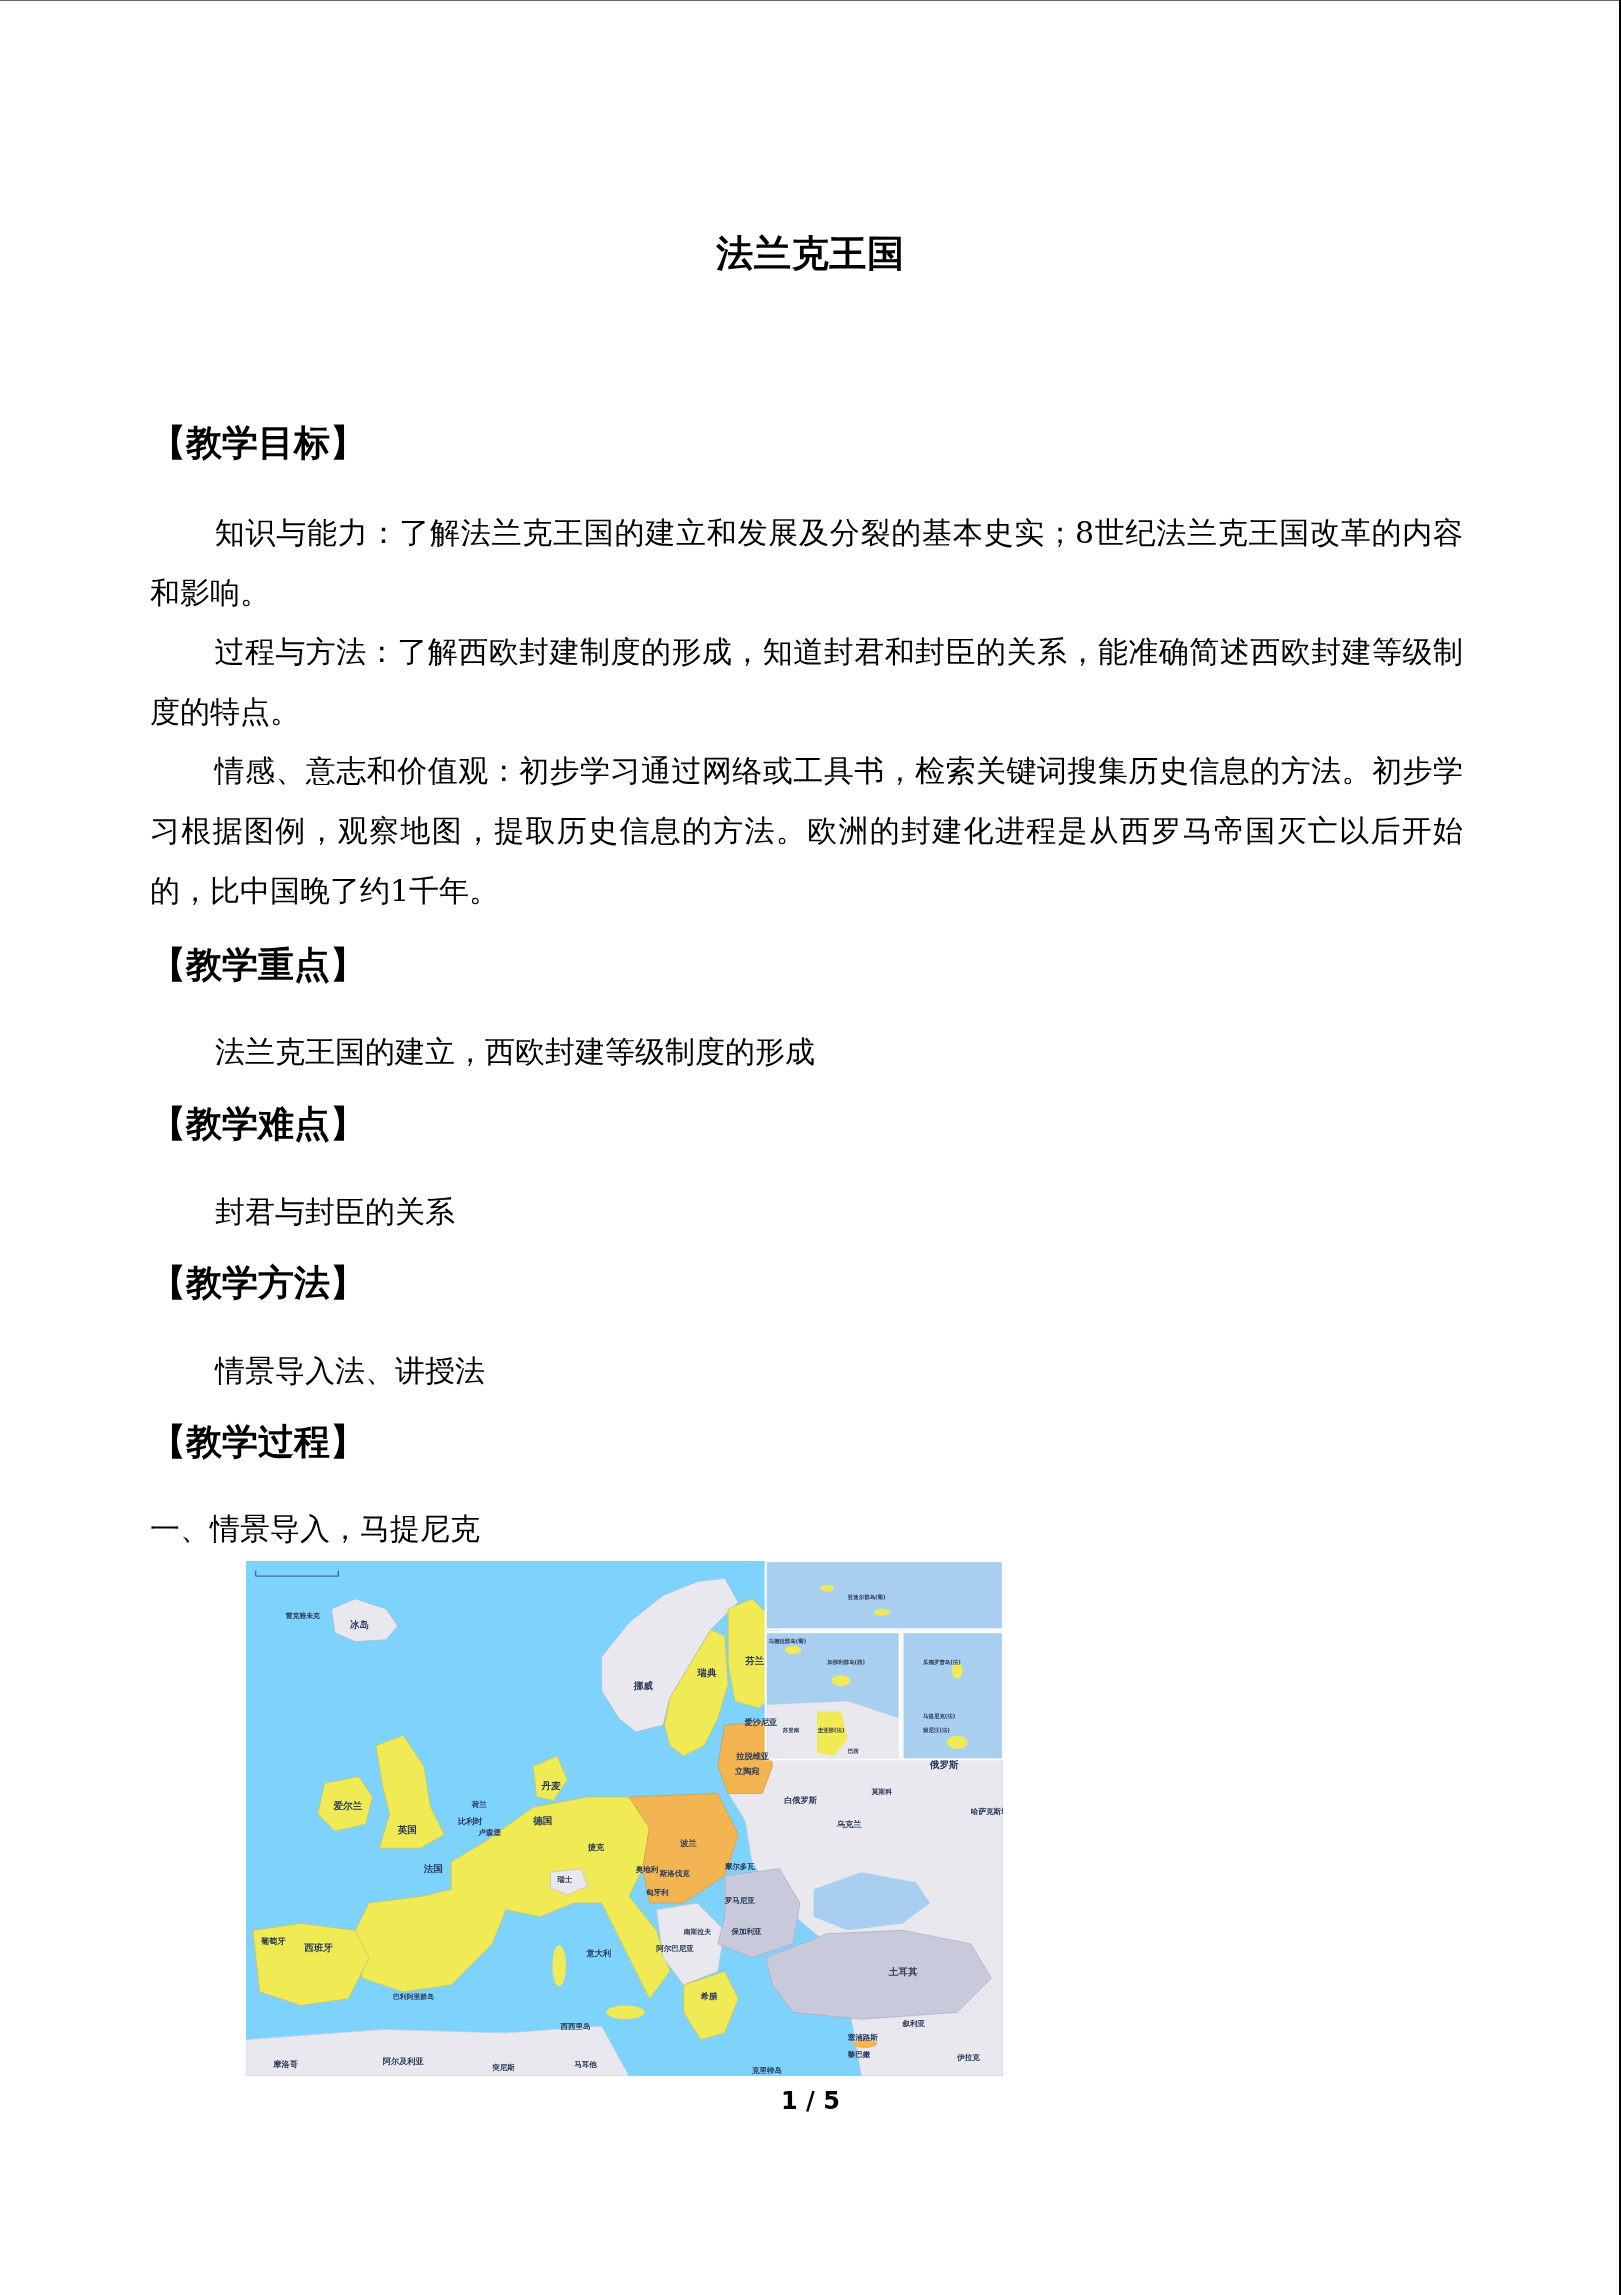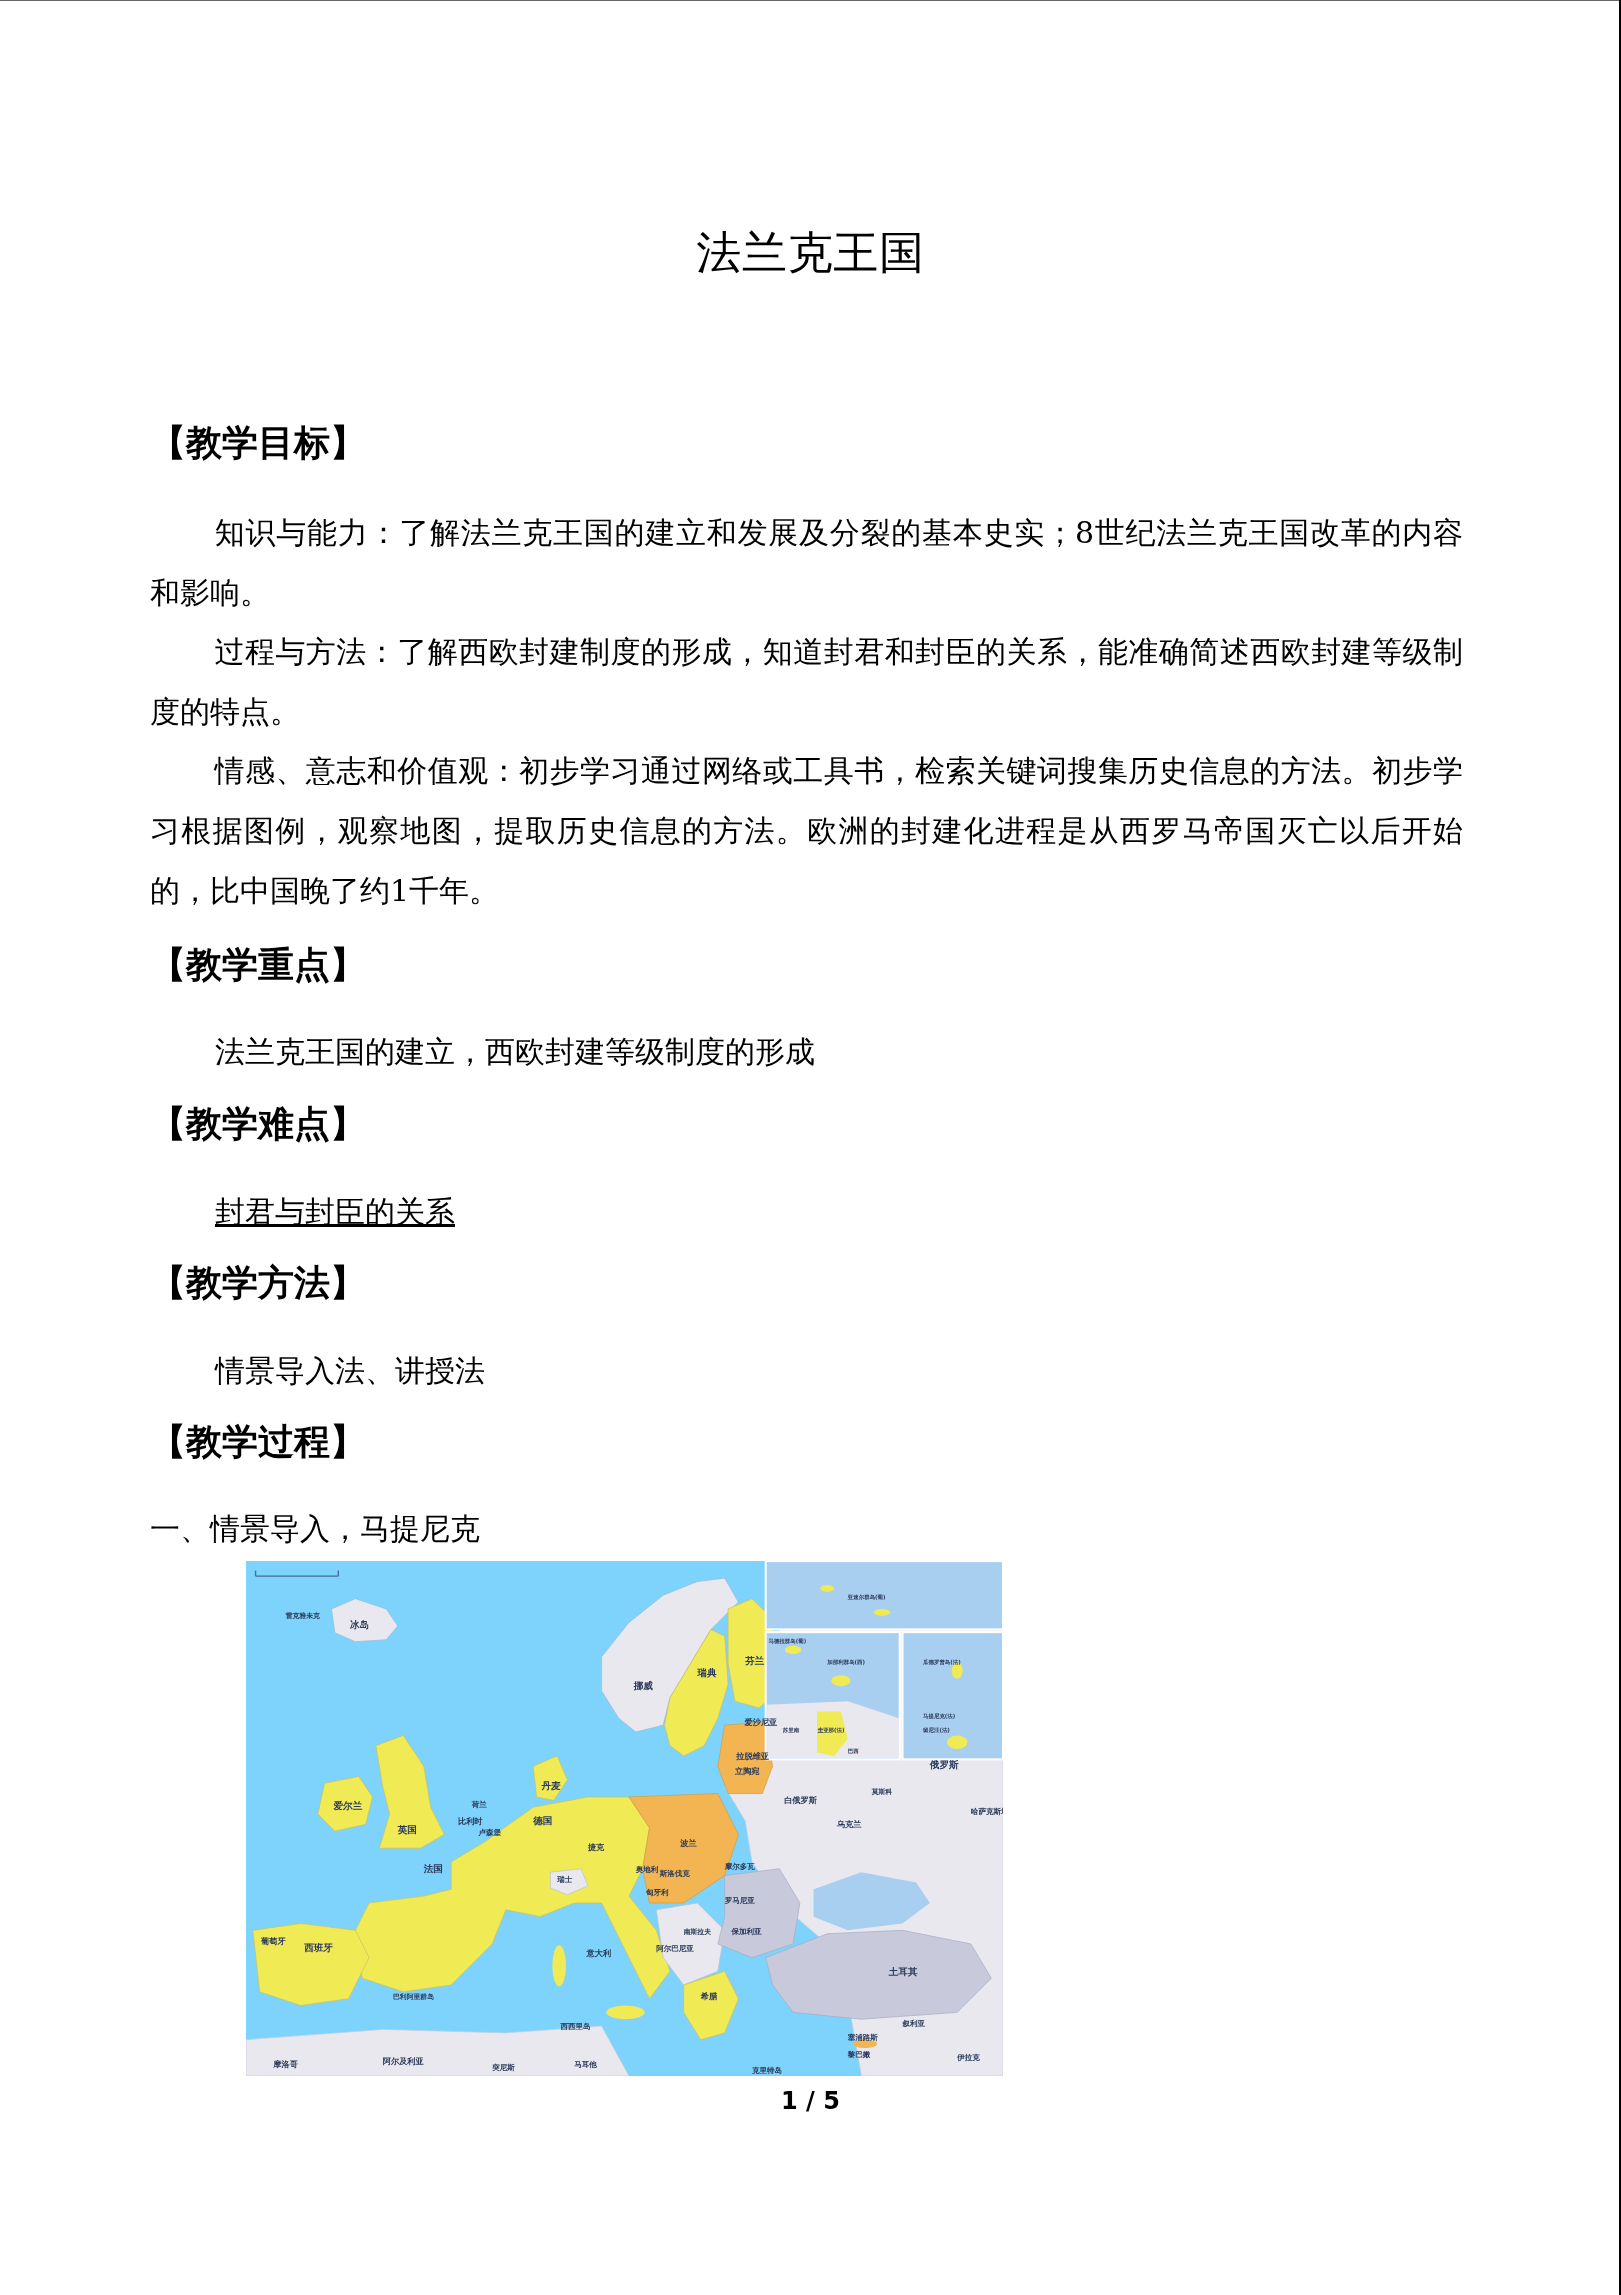--- a/index.html
+++ b/index.html
@@ -4,21 +4,21 @@
 <style>
   html, body { margin:0; padding:0; }
   body {
     width:1621px; height:2295px; background:#ffffff; position:relative; overflow:hidden;
     font-family:"DejaVu Serif","Liberation Serif",serif; color:#000;
   }
   .top-border { position:absolute; left:0; top:0; width:1621px; height:1.4px; background:#666; }
   .right-bar { position:absolute; left:1619px; top:0; width:2.1px; height:2295px; background:#000; }
   .title {
     position:absolute; left:0; width:1621px; top:220px; text-align:center;
-    font-size:45px; line-height:66px; font-weight:normal; letter-spacing:0.7px;
+    font-size:37px; line-height:66px; font-weight:bold; letter-spacing:0.7px;
   }
   .h {
     position:absolute; left:150px; font-size:36px; line-height:44px; font-weight:bold;
     font-family:"DejaVu Sans","Liberation Sans",sans-serif; letter-spacing:0px;
   }
   .p {
     position:absolute; left:150px; width:1313px; font-size:30px; line-height:60px;
     text-align:justify;
   }
   .p .indent { display:inline-block; width:64px; }
@@ -44,21 +44,21 @@
 
 <div class="h" style="top:421px;">【教学目标】</div>
 <div class="p" style="top:503px;"><span class="indent"></span><span>知识与能力：了解法兰克王国的建立和发展及分裂的基本史实；8世纪法兰克王国改革的内容和影响。</span></div>
 <div class="p" style="top:622px;"><span class="indent"></span><span>过程与方法：了解西欧封建制度的形成，知道封君和封臣的关系，能准确简述西欧封建等级制度的特点。</span></div>
 <div class="p" style="top:741px;"><span class="indent"></span><span>情感、意志和价值观：初步学习通过网络或工具书，检索关键词搜集历史信息的方法。初步学习根据图例，观察地图，提取历史信息的方法。欧洲的封建化进程是从西罗马帝国灭亡以后开始的，比中国晚了约1千年。</span></div>
 
 <div class="h" style="top:943px;">【教学重点】</div>
 <div class="line" style="top:1031px; left:215px;">法兰克王国的建立，西欧封建等级制度的形成</div>
 
 <div class="h" style="top:1102px;">【教学难点】</div>
-<div class="line" style="top:1191px; left:215px;text-decoration:underline;">封君与封臣的关系</div>
+<div class="line" style="top:1191px; left:215px;">封君与封臣的关系</div>
 
 <div class="h" style="top:1261px;">【教学方法】</div>
 <div class="line" style="top:1350px; left:215px;">情景导入法、讲授法</div>
 
 <div class="h" style="top:1420px;">【教学过程】</div>
 <div class="line" style="top:1508px;">一、情景导入，马提尼克</div>
 
 <div class="map">
   <svg width="757" height="515" viewBox="0 0 1107 753">
 

